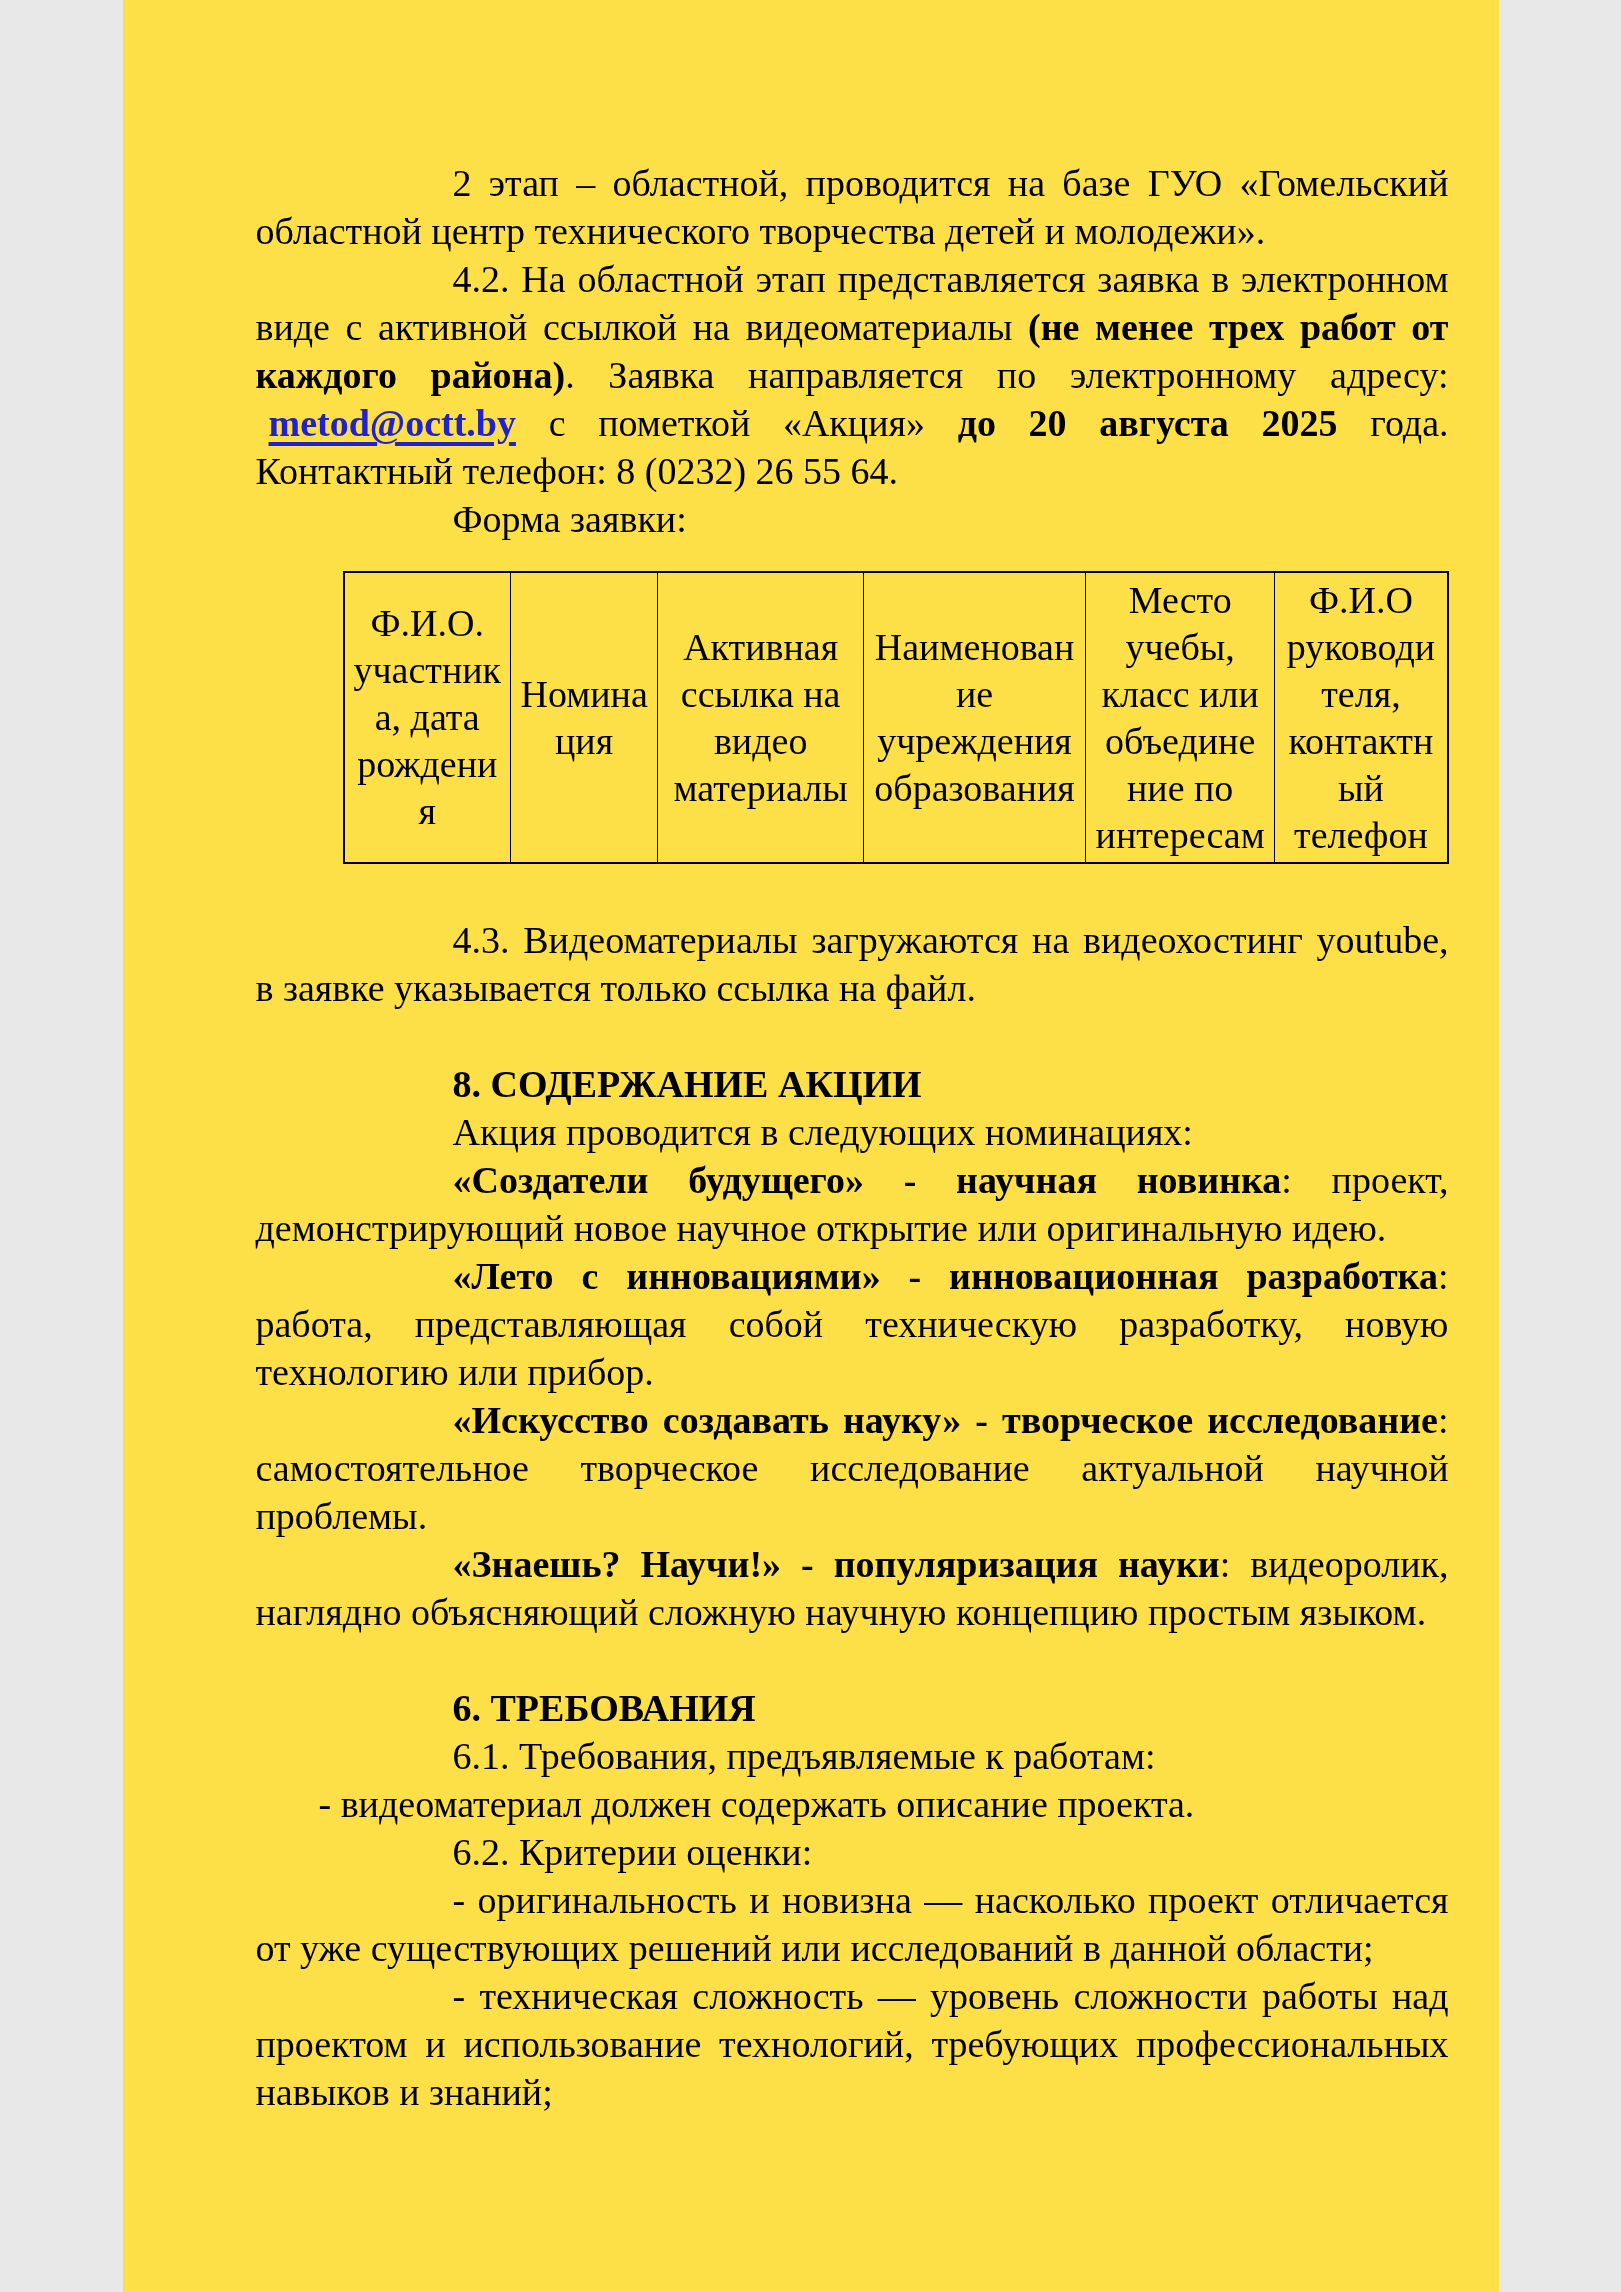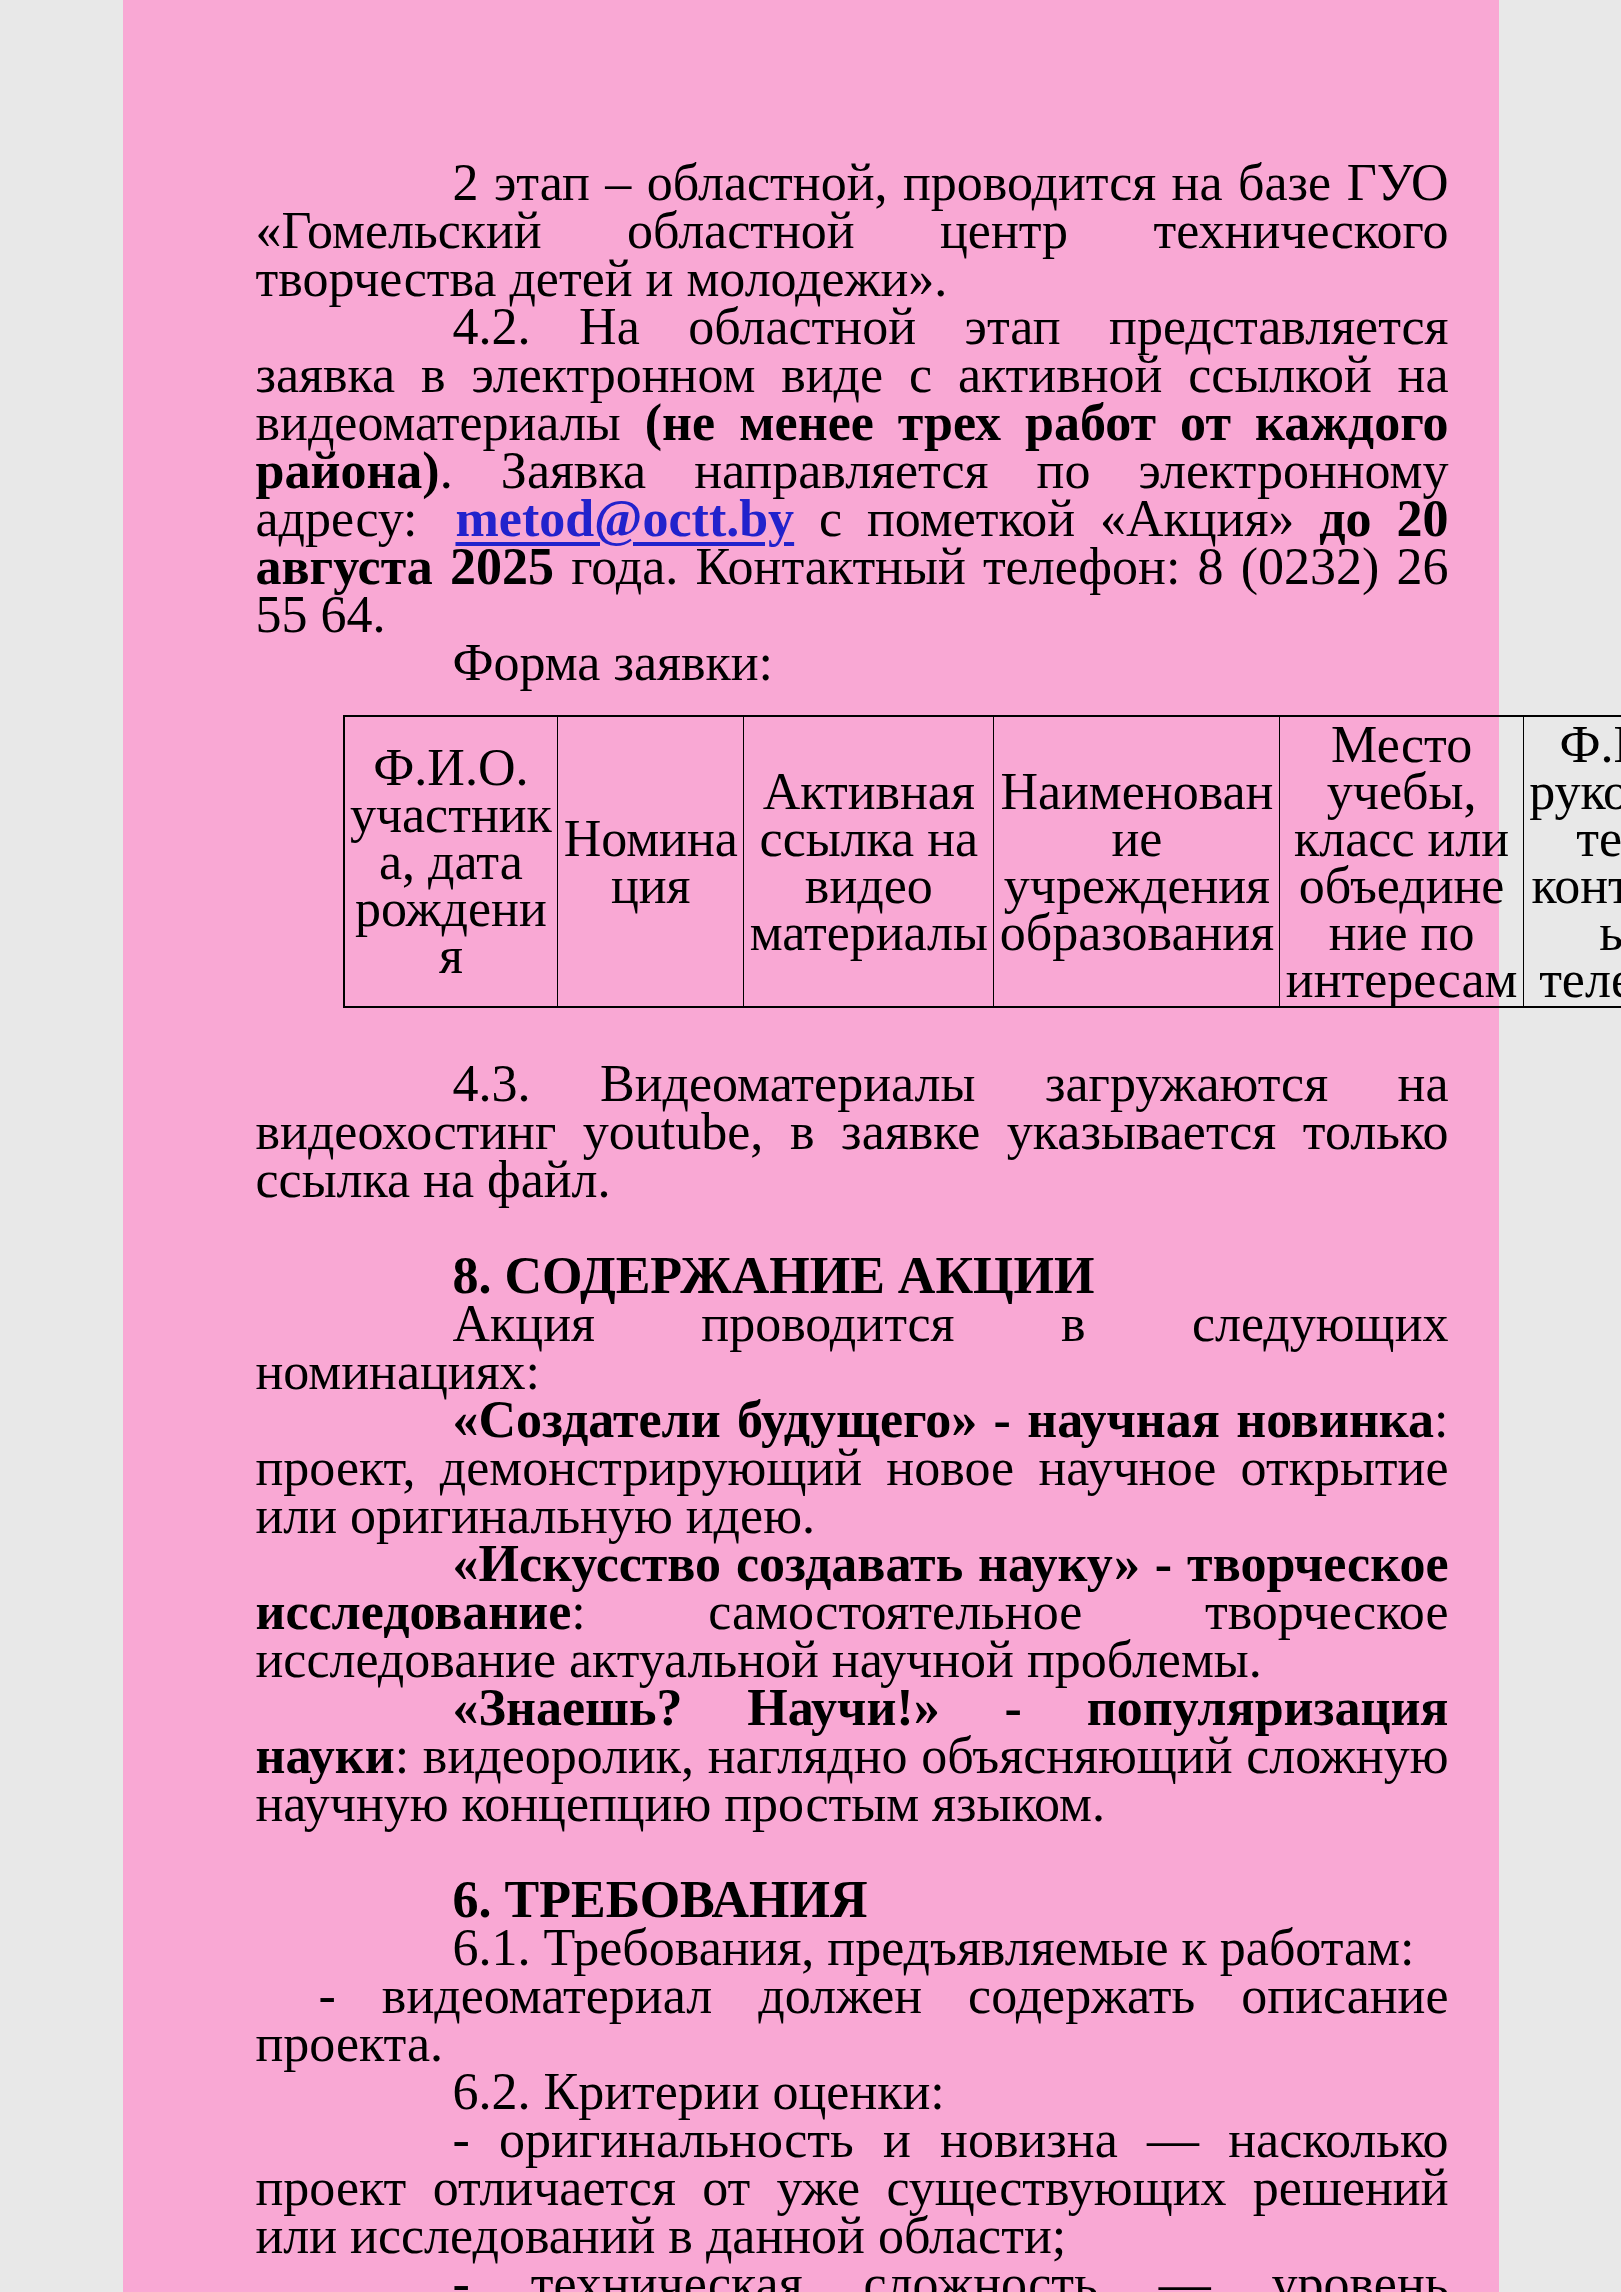--- a/index.html
+++ b/index.html
@@ -1,25 +1,25 @@
 <!DOCTYPE html>
 <html lang="ru" style="font-size:14.3px"><head>
 <meta charset="utf-8">
 <style>
   html,body{margin:0;padding:0;background:#e8e8e8;}
   .page{
     position:relative;
     width:1376px;
     height:2293px;
     margin:0 auto;
-    background:#f9a8d4;
+    background:#fde047;
     box-sizing:border-box;
     padding:159px 50px 0 133px;
     font-family:"Liberation Serif","DejaVu Serif",serif;
-    font-size:52px;
+    font-size:38px;
     line-height:48px;
     color:#000000;
   }
   .para{margin:0;text-align:justify;}
   .indent{text-indent:197px;}
   .dash-indent{text-indent:63px;}
   .blank{height:48px;}
   .b{font-weight:bold;}
   a.link{
     color:#2222CC;
@@ -106,20 +106,21 @@
   <p class="para indent"><span>4.3. Видеоматериалы загружаются на видеохостинг youtube, в заявке указывается только ссылка на файл.</span></p>
 
   <p class="para blank"></p>
 
   <p class="para indent"><span class="b">8. СОДЕРЖАНИЕ АКЦИИ</span></p>
 
   <p class="para indent"><span>Акция проводится в следующих номинациях:</span></p>
 
   <p class="para indent"><span class="b">«Создатели будущего» - научная новинка</span><span>: проект, демонстрирующий новое научное открытие или оригинальную идею.</span></p>
 
+  <p class="para indent"><span class="b">«Лето с инновациями» - инновационная разработка</span><span>: работа, представляющая собой техническую разработку, новую технологию или прибор.</span></p>
 
   <p class="para indent"><span class="b">«Искусство создавать науку» - творческое исследование</span><span>: самостоятельное творческое исследование актуальной научной проблемы.</span></p>
 
   <p class="para indent"><span class="b">«Знаешь? Научи!» - популяризация науки</span><span>: видеоролик, наглядно объясняющий сложную научную концепцию простым языком.</span></p>
 
   <p class="para blank"></p>
 
   <p class="para indent"><span class="b">6. ТРЕБОВАНИЯ</span></p>
 
   <p class="para indent"><span>6.1. Требования, предъявляемые к работам:</span></p>

